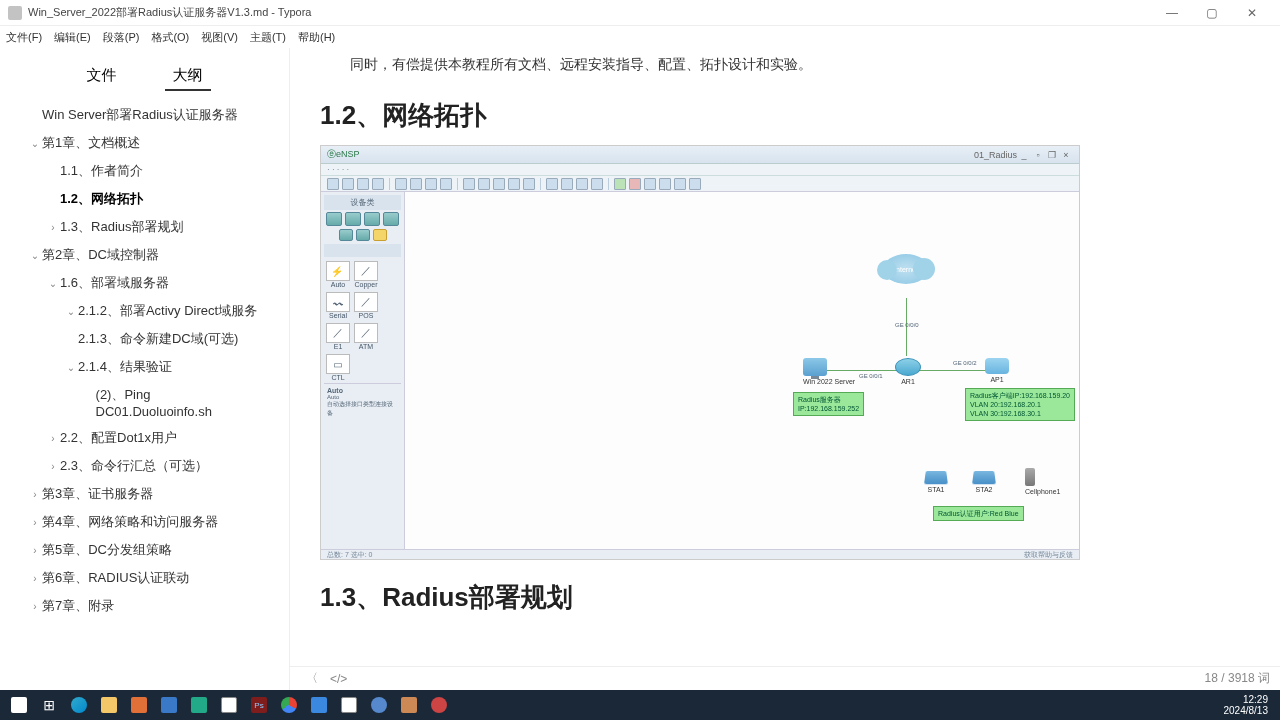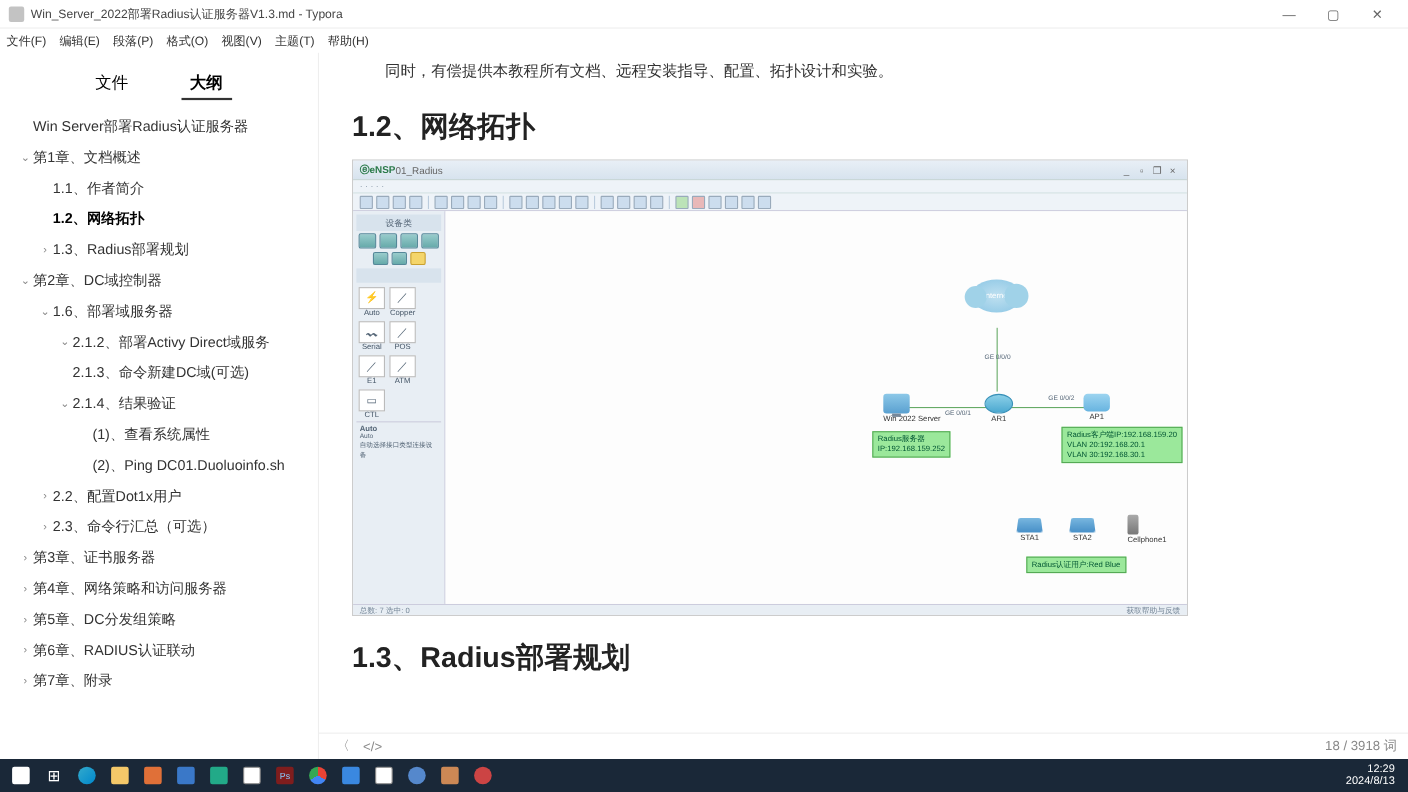--- a/index.html
+++ b/index.html
@@ -7,39 +7,39 @@
 .titlebar{height:26px;background:#fff;display:flex;align-items:center;padding:0 8px;border-bottom:1px solid #eee;font-size:11px;color:#444}
 .titlebar .tb-icon{width:14px;height:14px;background:#888;margin-right:6px;opacity:.5;border-radius:2px}
 .titlebar .tb-title{flex:1}
 .titlebar .tb-ctl{width:40px;text-align:center;font-size:12px;cursor:pointer;color:#666}
 .menubar{height:22px;display:flex;align-items:center;padding:0 6px;font-size:11px;color:#333}
 .menubar span{margin-right:12px;cursor:pointer}
 .main{display:flex;height:calc(100% - 26px - 22px - 30px)}
 .sidebar{width:290px;border-right:1px solid #eee;padding:8px 0;overflow-y:auto}
 .side-tabs{display:flex;justify-content:center;gap:40px;padding:6px 0 10px;font-size:15px}
 .side-tabs div{padding:4px 8px;cursor:pointer;color:#000000}
-.side-tabs .active{font-weight:bold;color:#000;border-bottom:2px solid #333}
-.toc{padding:0 12px;font-size:13px;color:#333}
+.side-tabs .active{font-weight:normal;color:#000;border-bottom:2px solid #333}
+.toc{padding:0 24px;font-size:13px;color:#333}
 .toc .item{padding:5px 0;cursor:pointer;display:flex;align-items:center}
 .toc .chev{width:14px;display:inline-block;font-size:10px;color:#888;text-align:center}
 .toc .chev.none{visibility:hidden}
 .toc .lv0{padding-left:4px}
 .toc .lv1{padding-left:4px}
 .toc .lv2{padding-left:22px}
 .toc .lv3{padding-left:40px}
 .toc .lv4{padding-left:58px}
 .toc .current{font-weight:bold;color:#000}
 .content{flex:1;padding:0 30px;overflow:hidden;position:relative;color:#333}
 .intro{font-size:14px;padding:8px 20px 8px 30px}
 .h2{font-size:26px;font-weight:bold;margin:16px 0 12px;color:#222}
 .h3{font-size:22px;font-weight:bold;margin:14px 0 10px;color:#222}
 .diagram{width:760px;height:415px;border:1px solid #ccc;margin:6px 0 20px;position:relative;background:#f4f6f7}
 .ensp-top{height:18px;background:linear-gradient(#e8eff6,#d7e3ee);border-bottom:1px solid #bcc;display:flex;align-items:center;padding:0 6px;font-size:9px;color:#3a6}
-.ensp-top .logo{font-weight:bold;color:#2a7a4a}
-.ensp-top .ftitle{flex:1;text-align:left;color:#666}
+.ensp-top .logo{font-weight:normal;color:#2a7a4a}
+.ensp-top .ftitle{flex:1;text-align:right;color:#666}
 .ensp-top .wbtn{width:14px;text-align:center;color:#666;cursor:pointer}
 .ensp-menu{height:12px;background:#eef3f8;border-bottom:1px solid #cdd;padding:0 6px;font-size:8px;color:#789;display:flex;align-items:center}
 .ensp-menu span{margin-right:10px}
 .ensp-tool{height:16px;background:#eef3f8;border-bottom:1px solid #ccd;display:flex;align-items:center;padding:0 6px;gap:3px}
 .ensp-tool .tb{width:12px;height:12px;background:#cde;border:1px solid #9ab;border-radius:1px}
 .ensp-tool .tb.g{background:#bce3b8}
 .ensp-tool .tb.r{background:#e8b8b8}
 .ensp-tool .sep{width:1px;height:12px;background:#bcd;margin:0 2px}
 .ensp-body{display:flex;height:calc(100% - 46px - 10px)}
 .ensp-pal{width:84px;background:#e8eef4;border-right:1px solid #ccd;font-size:8px;color:#567;padding:3px}
@@ -140,24 +140,20 @@
         <div class="item lv3">
           <span class="chev none">›</span>
           <span>2.1.3、命令新建DC域(可选)</span>
         </div>
         <div class="item lv3">
           <span class="chev">⌄</span>
           <span>2.1.4、结果验证</span>
         </div>
         <div class="item lv4">
           <span class="chev none">›</span>
-          <span>(1)、查看系统属性</span>
-        </div>
-        <div class="item lv4">
-          <span class="chev none">›</span>
           <span>(2)、Ping DC01.Duoluoinfo.sh</span>
         </div>
         <div class="item lv2">
           <span class="chev">›</span>
           <span>2.2、配置Dot1x用户</span>
         </div>
         <div class="item lv2">
           <span class="chev">›</span>
           <span>2.3、命令行汇总（可选）</span>
         </div>

